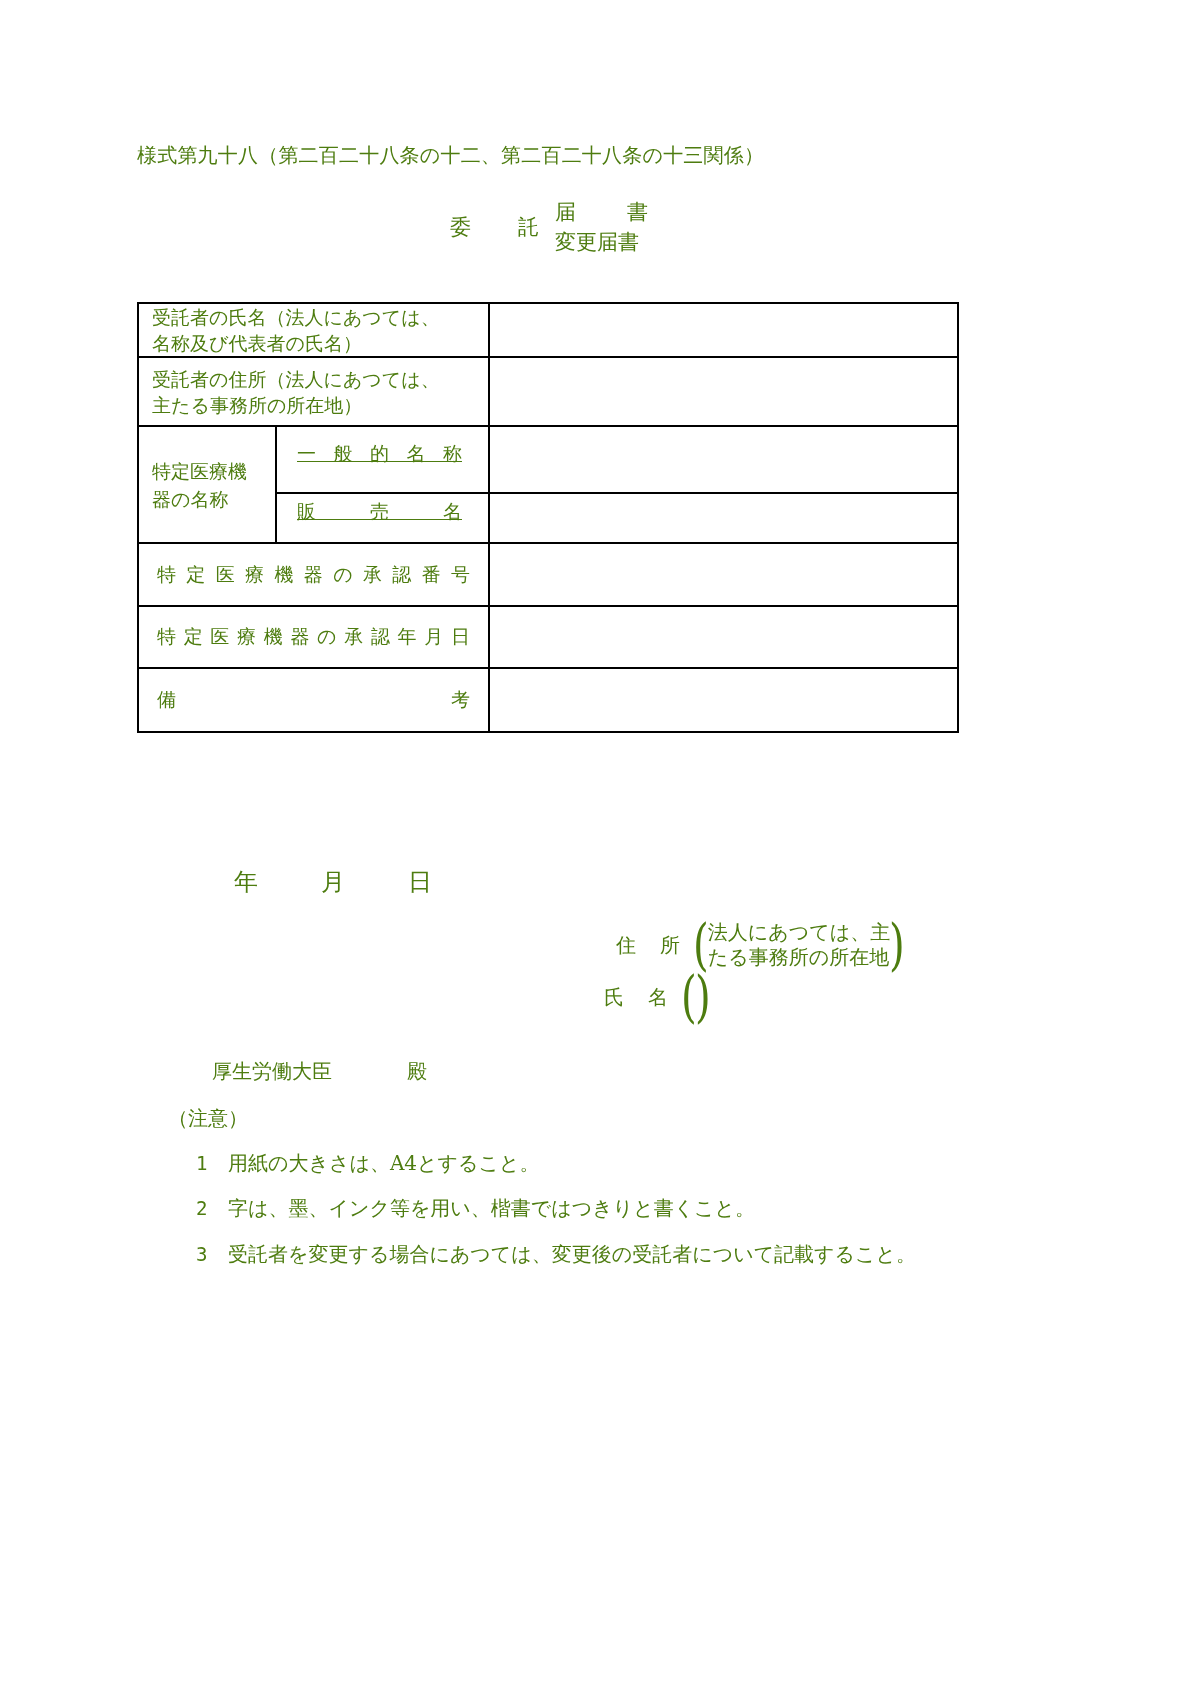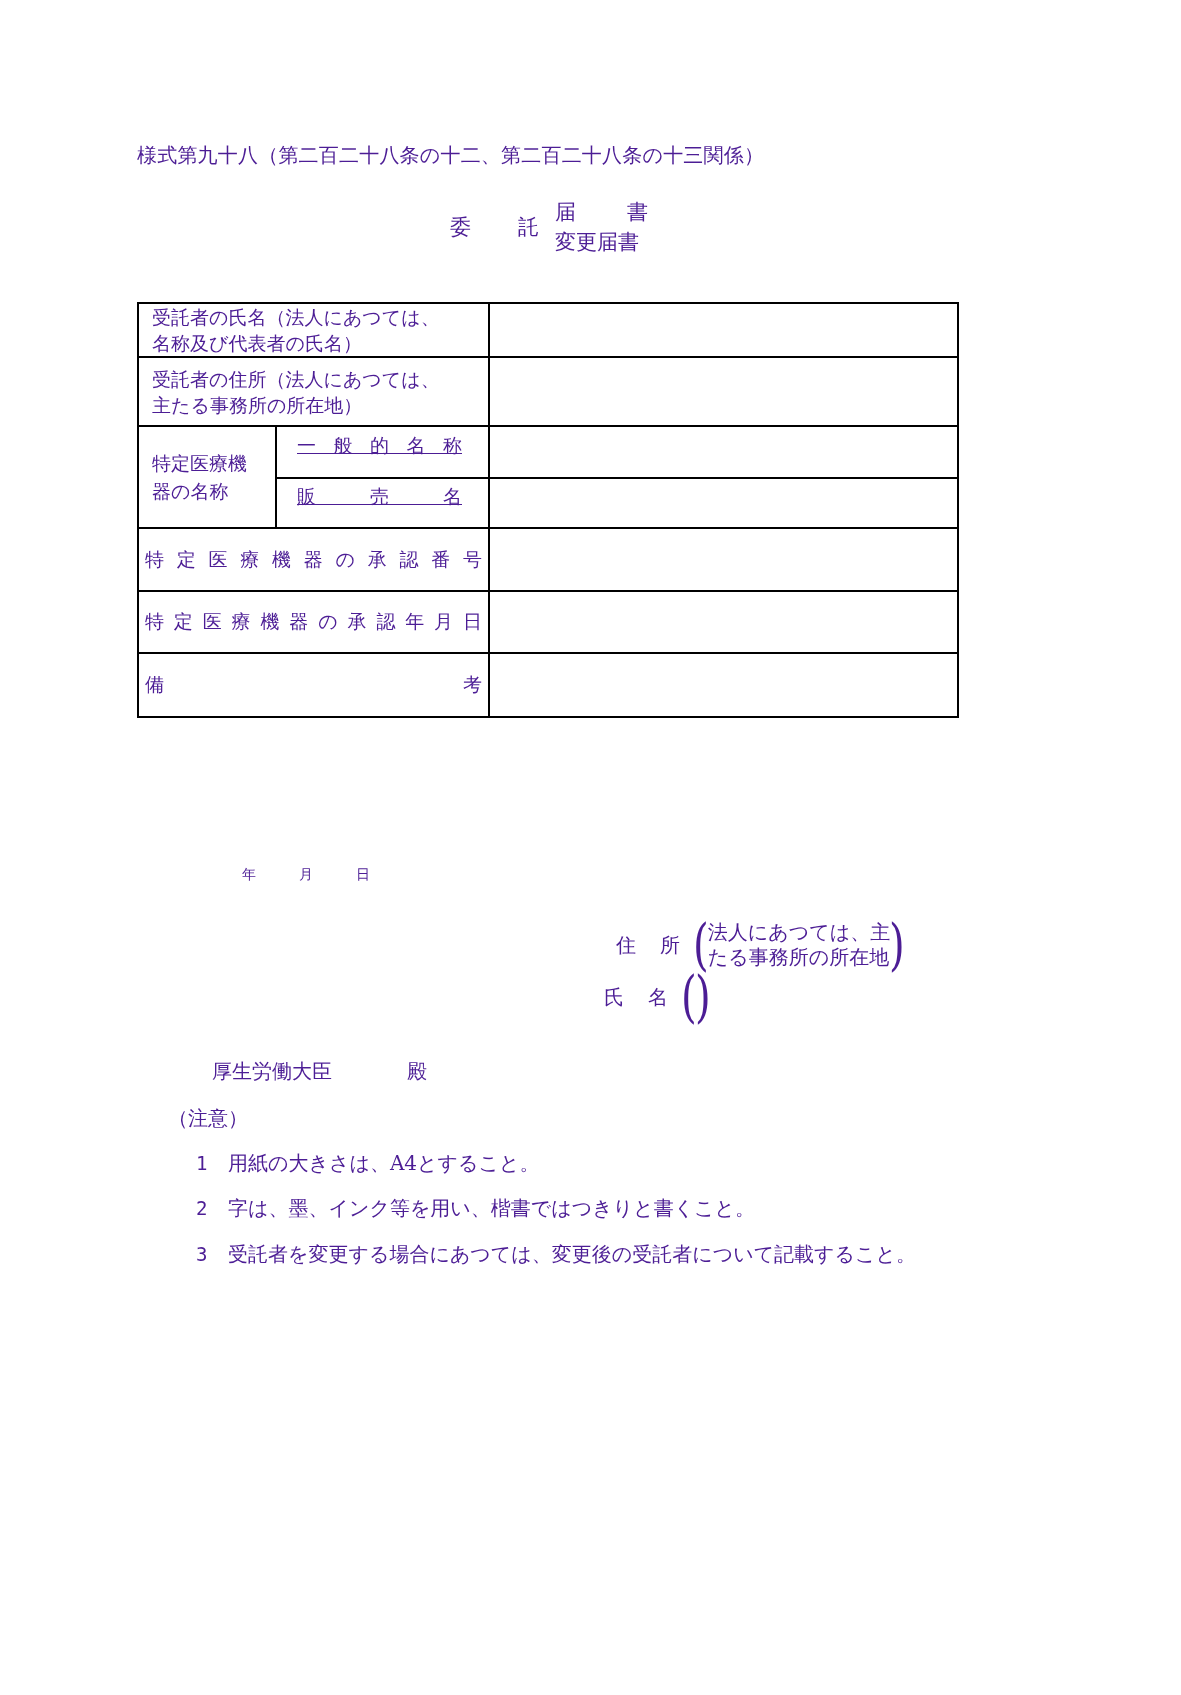--- a/index.html
+++ b/index.html
@@ -1,21 +1,21 @@
 <!DOCTYPE html>
 <html><head>
 <meta charset="utf-8">
 <style>
   html,body { margin:0; padding:0; background:#ffffff; }
   .page {
     position:relative;
     width:1181px;
     height:1695px;
     background:#ffffff;
-    color:#4c1d95;
+    color:#4d7c0f;
     font-family:"DejaVu Serif","Liberation Serif",serif;
     overflow:hidden;
   }
   .abs { position:absolute; }
 
   
   .form-header { left:137px; top:142px; font-size:20px; letter-spacing:0.2px; }
 
   
   .title-row { left:450px; top:197px; display:flex; align-items:center; font-size:21px; }
@@ -32,31 +32,31 @@
   }
   table.form-table td {
     border:2px solid #000000;
     font-size:19px;
     vertical-align:middle;
     overflow:hidden;
   }
   td.lbl  { padding:0 40px 0 13px; line-height:26px; }
   td.grp  { padding:0 20px 0 13px; line-height:28px; }
   td.sub  { padding:0 26px 12px 20px; text-align:justify; text-align-last:justify;text-decoration:underline; }
-  td.just { padding:0 6px;        text-align:justify; text-align-last:justify;margin-left:10px; }
+  td.just { padding:0 18px;        text-align:justify; text-align-last:justify;margin-left:10px; }
   td.val  { background:#ffffff; }
 
   
   .decl { left:168px; top:725px; display:flex; align-items:center; font-size:20px; }
   .decl .stack { margin-left:10px; }
   .decl .stack span { line-height:33px; }
   .decl-tail { margin-left:24px; }
 
   
-  .date-line { left:242px; top:866px; font-size:14px; letter-spacing:5px; }
+  .date-line { left:234px; top:866px; font-size:24px; letter-spacing:5px; }
 
   
   .paren-row { left:604px; display:flex; align-items:center; font-size:20px; }
   .paren-row.addr { top:920px;margin-left:12px; }
   .paren-row.name { top:972px; }
   .paren-label { letter-spacing:2px; margin-right:12px; }
   .paren-stack { display:flex; flex-direction:column; }
   .paren-stack span { line-height:25px; }
   .bigparen {
     display:inline-block;
@@ -104,21 +104,21 @@
     </colgroup>
     <tbody>
         <tr style="height:45px">
       <td colspan="2" class="lbl">受託者の氏名（法人にあつては、名称及び代表者の氏名）</td>
       <td class="val"></td>
     </tr>
     <tr style="height:69px">
       <td colspan="2" class="lbl">受託者の住所（法人にあつては、主たる事務所の所在地）</td>
       <td class="val"></td>
     </tr>
-    <tr style="height:52px">
+    <tr style="height:67px">
       <td rowspan="2" class="grp">特定医療機器の名称</td>
       <td class="sub">一般的名称</td>
       <td class="val"></td>
     </tr>
     <tr style="height:50px">
       <td class="sub">販売名</td>
       <td class="val"></td>
     </tr>
     <tr style="height:63px">
       <td colspan="2" class="just">特定医療機器の承認番号</td>

